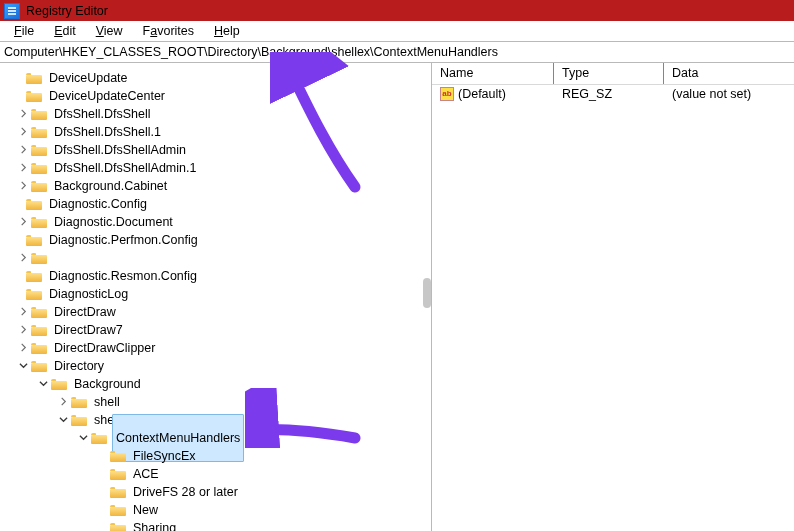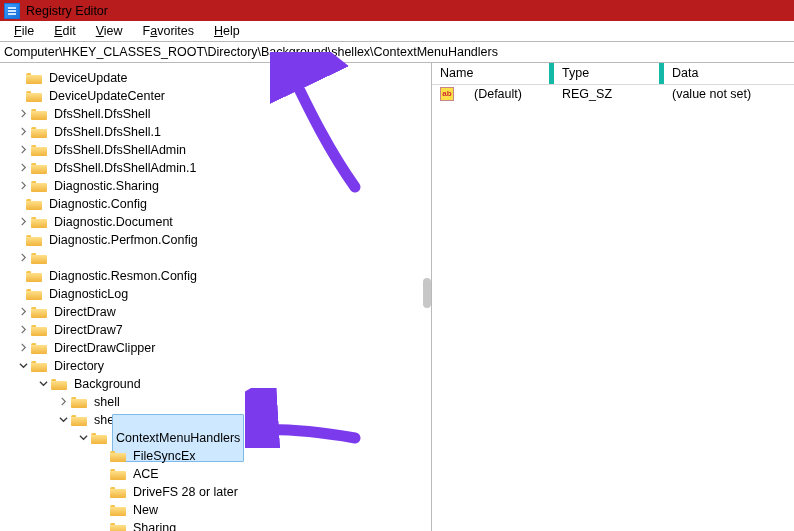--- a/index.html
+++ b/index.html
@@ -28,30 +28,30 @@
   .selected .label { background: #cde8ff; border: 1px solid #7fb9e8; padding: 16px 3px; border-radius: 1px; }
   .indent-0 { padding-left: 24px; }
   .indent-1 { padding-left: 14px; }
   .indent-2 { padding-left: 34px; }
   .indent-3 { padding-left: 54px; }
   .indent-4 { padding-left: 74px; }
   .indent-5f { padding-left: 108px; }
 
   .list-pane { flex: 1; background: #fff; position: relative; }
   .list-header { display: flex; height: 22px; align-items: stretch; border-bottom: 1px solid #d9d9d9; }
-  .col { display: flex; align-items: center; padding-left: 8px; font-size: 12.5px; border-right: 5px solid #14b8a6; }
+  .col { display: flex; align-items: center; padding-left: 8px; font-size: 12.5px; border-right: 1px solid #14b8a6; }
   .col-name { width: 122px; }
   .col-type { width: 110px; }
   .col-data { flex: 1; border-right: none; }
   .list-row { display: flex; height: 18px; align-items: center; }
   .cell { display: flex; align-items: center; padding-left: 8px; font-size: 12.5px; }
   .cell-name { width: 122px; }
   .cell-type { width: 110px; }
   .cell-data { flex: 1; }
-  .val-icon { width: 14px; height: 14px; margin-right: 20px; display: inline-flex; align-items: center; justify-content: center; border: 1px solid #c78585; background: #fde047; position: relative; }
+  .val-icon { width: 14px; height: 14px; margin-right: 4px; display: inline-flex; align-items: center; justify-content: center; border: 1px solid #c78585; background: #fde047; position: relative; }
   .val-icon .ab { font: bold 8px/8px Arial; color: #d03030; }
 
   .arrow { position: absolute; pointer-events: none; }
   .arrow svg { display: block; }
 
 </style>
 </head>
 <body>
 
 <div class="window">
@@ -123,21 +123,21 @@
             <span class="folder"></span>
             <span class="label">DfsShell.DfsShellAdmin.1</span>
           </div>
         <div class="node indent-1">
             <span class="expander">
               <svg viewBox="0 0 10 10">
                 <path d="M3 1 L7 5 L3 9" fill="none" stroke="#6d6d6d" stroke-width="1.3"></path>
               </svg>
             </span>
             <span class="folder"></span>
-            <span class="label">Diagnostic.Sharing</span>
+            <span class="label">Background.Cabinet</span>
           </div>
         <div class="node indent-0">
             <span class="folder"></span>
             <span class="label">Diagnostic.Config</span>
           </div>
         <div class="node indent-1">
             <span class="expander">
               <svg viewBox="0 0 10 10">
                 <path d="M3 1 L7 5 L3 9" fill="none" stroke="#6d6d6d" stroke-width="1.3"></path>
               </svg>

